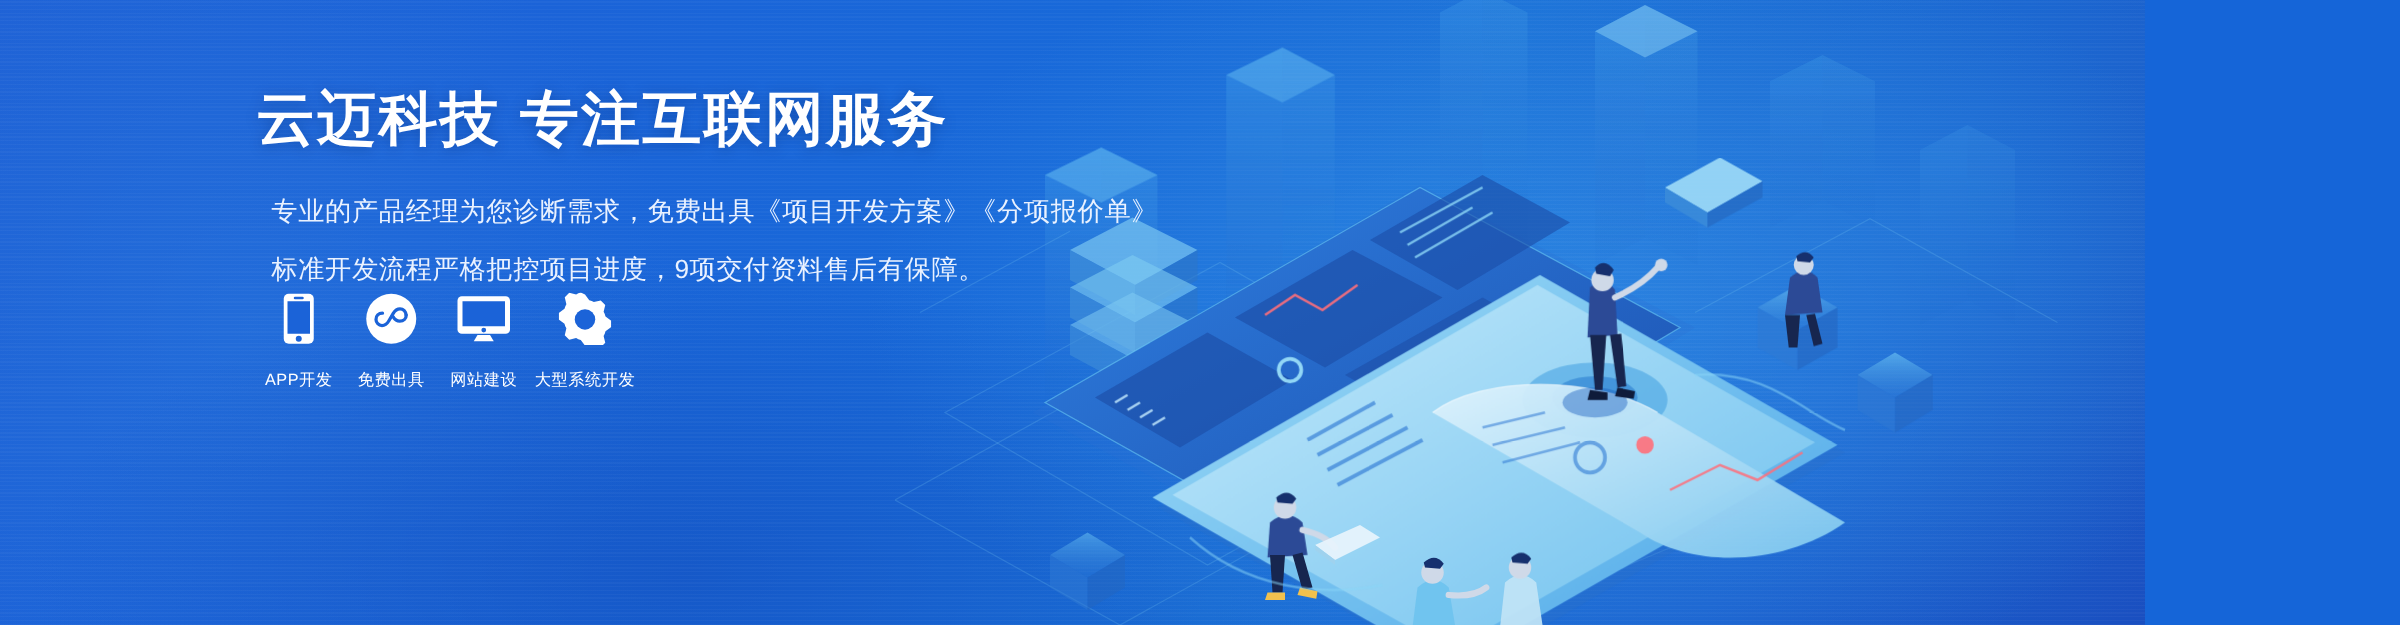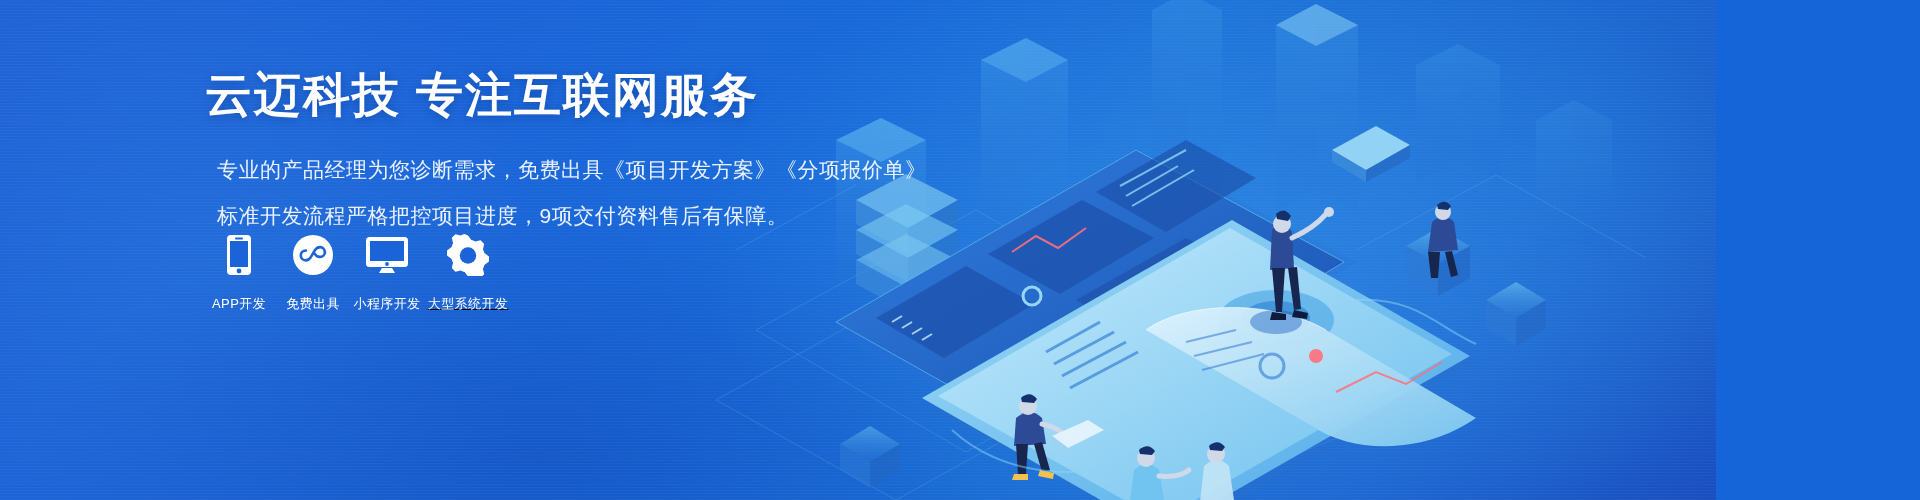--- a/index.html
+++ b/index.html
@@ -45,21 +45,21 @@
     letter-spacing:.5px;margin:0;white-space:nowrap;
   }
   .sub div{margin:12px;}
 
   
   .services{position:absolute;left:203px;top:232px;display:flex;align-items:flex-start;}
   .svc{width:72px;display:flex;flex-direction:column;align-items:center;margin-right:2px;text-align:center;}
   .svc .ico{height:46px;display:flex;align-items:center;justify-content:center;margin-bottom:17px;}
   .svc .ico svg{display:block;fill:#ffffff;}
   .svc .lbl{font-size:13px;color:#ffffff;letter-spacing:.4px;white-space:nowrap;}
-  .svc.wide{width:86px;text-decoration:underline;}
+  .svc.wide{width:86px;}
 
   
   .art{position:absolute;right:0;top:0;width:1000px;height:500px;overflow:hidden;}
   .art svg{display:block;}
 </style>
 </head>
 <body>
 
 <div class="banner">
 
@@ -311,21 +311,21 @@
 
     <div class="svc">
       <span class="ico">
         <svg width="44" height="38" viewBox="0 0 44 38">
           <rect x="1" y="1" width="42" height="30" rx="3.5" fill="#fff"></rect>
           <rect x="5" y="5" width="34" height="20" fill="#1b63d8"></rect>
           <circle cx="22" cy="28" r="1.9" fill="#1b63d8"></circle>
           <path d="M17 32 L27 32 L30 37 L14 37 Z" fill="#fff"></path>
         </svg>
       </span>
-      <span class="lbl">小程序开发</span>
+      <span class="lbl">网站建设</span>
     </div>
 
     <div class="svc wide">
       <span class="ico">
         <svg width="42" height="42" viewBox="0 0 42 42">
           <path d="M21 0.5l3.4 4.6c1.3.3 2.6.8 3.7 1.5l5.5-1.3 3.6 3.6-1.3 5.5c.7 1.1 1.2 2.4 1.5 3.7l4.6 3.4v5.1l-4.6 3.4c-.3 1.3-.8 2.6-1.5 3.7l1.3 5.5-3.6 3.6-5.5-1.3c-1.1.7-2.4 1.2-3.7 1.5L21 41.5l-3.4-4.6c-1.3-.3-2.6-.8-3.7-1.5l-5.5 1.3-3.6-3.6 1.3-5.5c-.7-1.1-1.2-2.4-1.5-3.7L0 20.5v-5.1l4.6-3.4c.3-1.3.8-2.6 1.5-3.7L4.8 2.8l3.6-3.6 5.5 1.3c1.1-.7 2.4-1.2 3.7-1.5L21 0.5z" fill="#fff" transform="translate(0,1)"></path>
           <circle cx="21" cy="21.5" r="8.2" fill="#1b63d8"></circle>
         </svg>
       </span>
       <span class="lbl">大型系统开发</span>

